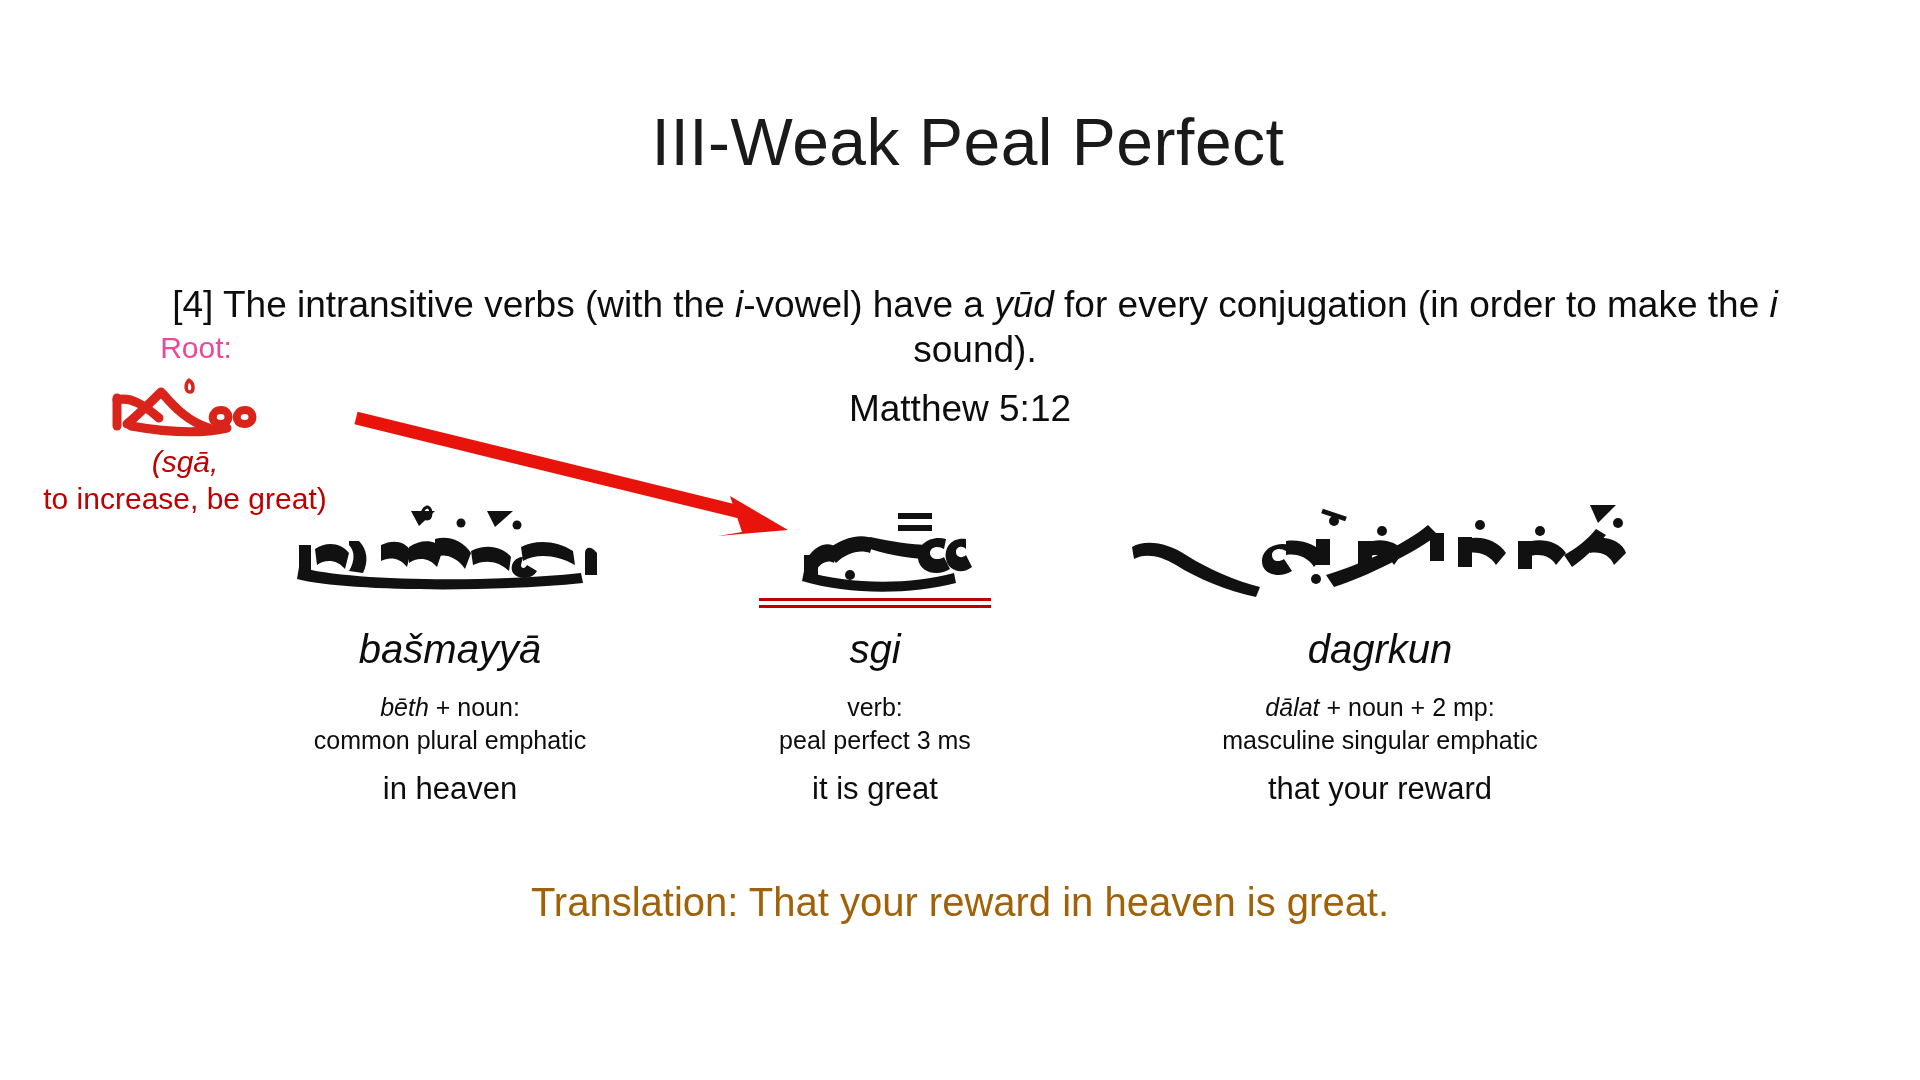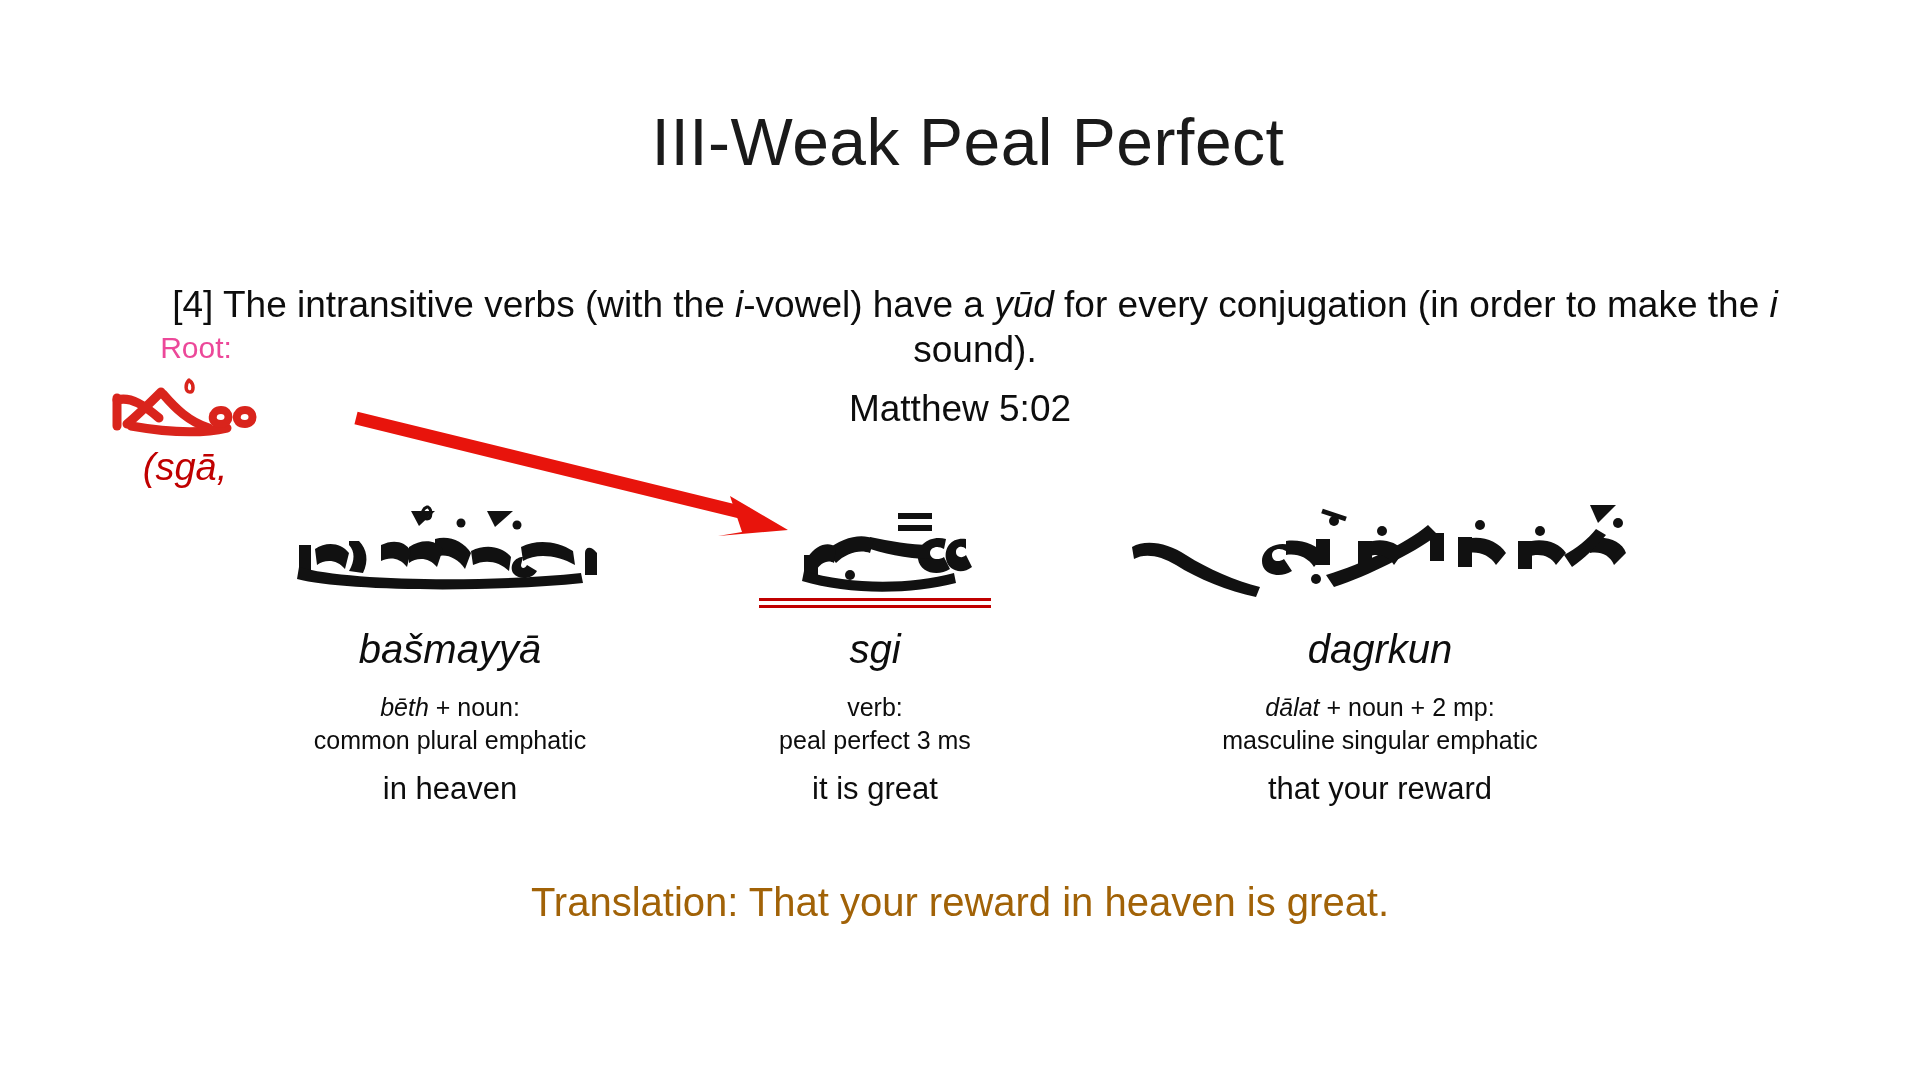--- a/index.html
+++ b/index.html
@@ -78,21 +78,21 @@
     margin-left: 22px;
   }
   .root-word {
     height: 72px;
     margin-top: 4px;
     position: relative;
   }
   .root-word svg { display: block; margin: 0 auto; }
 
   .root-gloss {
-    font-size: 38px;
+    font-size: 30px;
     line-height: 1.22;
     color: #c00000;
     margin-top: 2px;
   }
   .root-gloss .ital { font-style: italic; }
 
   
   .red-arrow {
     position: absolute;
     top: 410px;
@@ -177,21 +177,21 @@
 </style>
 </head>
 <body>
 
 <div class="slide">
 
   <div class="slide-title">III-Weak Peal Perfect</div>
 
   <div class="intro"><span>[4] The intransitive verbs (with the </span><span class="ital">i</span><span>-vowel) have a </span><span class="ital">yūd</span><span> for every conjugation (in order to make the </span><span class="ital">i</span><span> sound).</span></div>
 
-  <div class="verse-ref">Matthew 5:02</div>
+  <div class="verse-ref">Matthew 5:12</div>
 
   <div class="root-block">
     <div class="root-label">Root:</div>
 
     <div class="root-word">
       <svg width="160" height="72" viewBox="0 0 160 72" aria-hidden="true">
         <g fill="none" stroke="#d9241c" stroke-width="9" stroke-linecap="round" stroke-linejoin="round">
           <path d="M12 28 L12 56"></path>
           <path d="M12 30 C 26 26, 40 36, 54 48"></path>
           <path d="M56 22 C 44 34, 34 44, 22 54"></path>
@@ -201,20 +201,21 @@
         <g fill="none" stroke="#d9241c" stroke-width="8" stroke-linecap="round">
           <path d="M116 40 C 106 40, 104 54, 116 54 C 126 54, 126 40, 116 40 Z"></path>
           <path d="M140 40 C 130 40, 128 54, 140 54 C 150 54, 150 40, 140 40 Z"></path>
         </g>
         <path d="M84 10 C 80 14, 80 22, 85 22 C 89 22, 89 14, 85 11" fill="none" stroke="#d9241c" stroke-width="3.5" stroke-linecap="round"></path>
       </svg>
     </div>
 
     <div class="root-gloss">
       <div><span class="ital">(sgā,</span></div>
+      <div><span>to increase, be great)</span></div>
     </div>
   </div>
 
   <div class="red-arrow">
     <svg width="460" height="145" viewBox="0 0 460 145" aria-hidden="true">
       <line x1="6" y1="8" x2="398" y2="104" stroke="#e8140c" stroke-width="13" stroke-linecap="butt"></line>
       <polygon points="438,120 380,86 392,122 368,126" fill="#e8140c"></polygon>
     </svg>
   </div>
 

